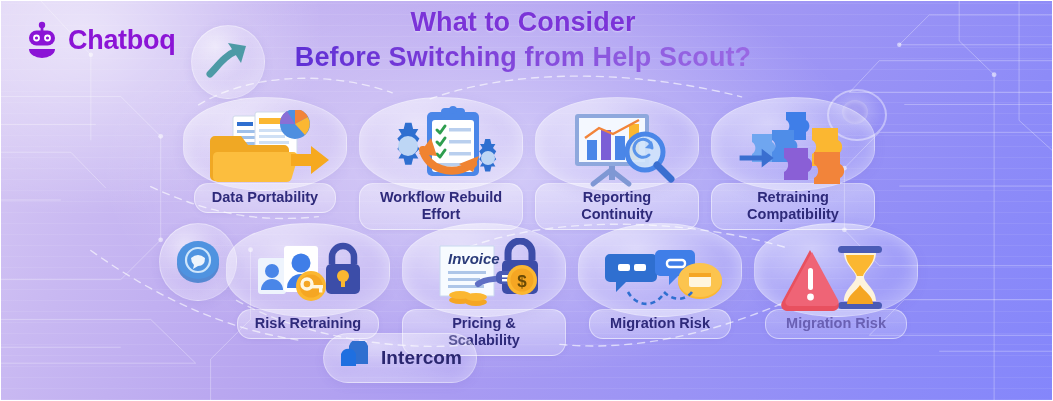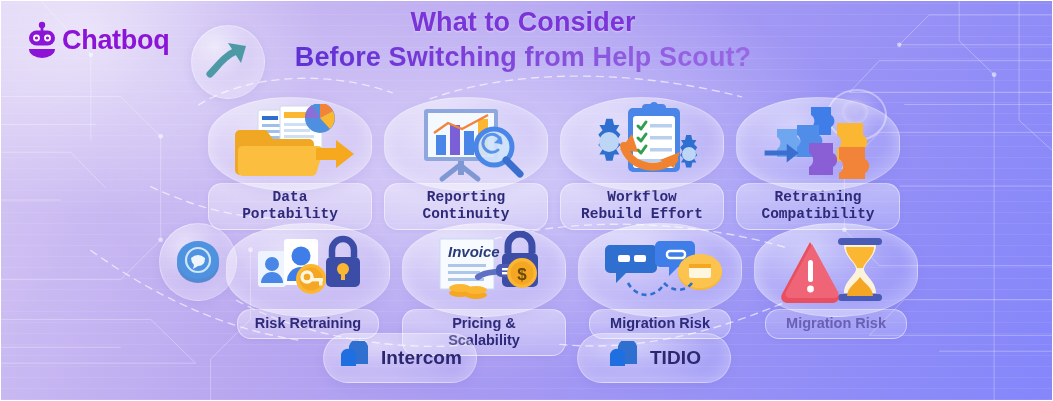--- a/index.html
+++ b/index.html
@@ -25,21 +25,21 @@
   
   .scan{
     position:absolute;inset:0;pointer-events:none;
     background:repeating-linear-gradient(0deg,
       rgba(255,255,255,.13) 0px, rgba(255,255,255,.13) 1px,
       rgba(255,255,255,0) 1px, rgba(255,255,255,0) 11px);
     opacity:.55;
   }
 
   
-  .logo{position:absolute;left:24px;top:20px;display:flex;align-items:center;gap:3px;}
+  .logo{position:absolute;left:24px;top:20px;display:flex;align-items:center;gap:9px;}
   .logo-mark{width:34px;height:38px;position:relative;}
   .logo-text{
     font-size:27px;font-weight:700;color:#8b14d6;letter-spacing:-.3px;
     font-family:"Liberation Sans", sans-serif;line-height:1;
   }
 
   
   .title{
     position:absolute;left:272px;top:4px;width:500px;text-align:center;
     line-height:1.28;
@@ -69,31 +69,31 @@
     border:2px solid rgba(255,255,255,.40);
     background:radial-gradient(circle at 45% 42%, rgba(255,255,255,.30), rgba(255,255,255,0) 68%);
   }
   .ring-deco:after{
     content:"";position:absolute;left:13px;top:9px;width:26px;height:24px;border-radius:50%;
     background:rgba(150,140,235,.38);box-shadow:inset 0 0 6px rgba(255,255,255,.5);
   }
 
   
   .row{position:absolute;display:flex;align-items:flex-start;}
-  .row1{left:204px;top:96px;gap:6px;font-family:Liberation Mono, monospace;}
+  .row1{left:179px;top:96px;gap:6px;}
   .row2{left:222px;top:222px;gap:6px;}
   .row3{left:322px;top:332px;gap:100px;}
 
   .card{position:relative;width:170px;display:flex;flex-direction:column;align-items:center;}
   .card .glass{
     position:relative;width:162px;height:92px;border-radius:50%/44%;
     background:radial-gradient(ellipse at 35% 26%, rgba(255,255,255,.52), rgba(255,255,255,.18) 52%, rgba(255,255,255,.06) 76%, rgba(255,255,255,.02) 90%);
     border:1px solid rgba(255,255,255,.45);
     box-shadow:inset -5px -8px 18px rgba(255,255,255,.30), inset 4px 5px 14px rgba(255,255,255,.20), 0 3px 12px rgba(110,90,200,.10);
-    display:flex;align-items:center;justify-content:center;
+    display:flex;align-items:flex-end;justify-content:center;
   }
   .card .glass svg{display:block;}
   .pill{
     margin-top:-8px;min-width:142px;max-width:164px;padding:5px 12px 6px;
     border-radius:14px;
     background:linear-gradient(180deg, rgba(255,255,255,.40), rgba(255,255,255,.20));
     border:1px solid rgba(255,255,255,.45);
     box-shadow:0 1px 5px rgba(110,90,200,.10);
     text-align:center;
     font-size:14.5px;font-weight:600;color:#2e2a7a;line-height:1.18;
@@ -232,72 +232,72 @@
           <path d="M16 26 h26 l7 9 h36 a5 5 0 0 1 5 5 v26 a5 5 0 0 1 -5 5 h-69 a5 5 0 0 1 -5 -5 v-35 a5 5 0 0 1 5 -5 z" fill="#f0a824"></path>
           <path d="M18 42 h76 a5 5 0 0 1 5 5 l-6 20 a6 6 0 0 1 -6 5 h-68 a5 5 0 0 1 -5 -5 v-20 a5 5 0 0 1 4 -5 z" fill="#fcbe3e"></path>
           <path d="M92 44 h20 v-8 l18 14 -18 14 v-8 h-20 z" fill="#f6a91f"></path>
         </svg>
       </div>
       <div class="pill">Data Portability</div>
     </div>
 
     <div class="card">
       <div class="glass">
+        <svg width="132" height="84" viewBox="0 0 132 84">
+          <rect x="52" y="6" width="52" height="64" rx="5" fill="#4a86e8"></rect>
+          <rect x="57" y="14" width="42" height="52" rx="3" fill="#ffffff"></rect>
+          <rect x="66" y="2" width="24" height="10" rx="4" fill="#4a86e8"></rect>
+          <circle cx="78" cy="4" r="4" fill="#4a86e8"></circle>
+          <g stroke="#2f9e4f" stroke-width="3" fill="none" stroke-linecap="round" stroke-linejoin="round">
+            <path d="M62 24 l3 3 5 -7"></path>
+              <path d="M62 36 l3 3 5 -7"></path>
+              <path d="M62 48 l3 3 5 -7"></path>
+          </g>
+          <g fill="#b9cfee">
+            <rect x="74" y="22" width="22" height="3.5"></rect>
+              <rect x="74" y="34" width="22" height="3.5"></rect>
+            <rect x="74" y="46" width="22" height="3.5"></rect>
+              <rect x="62" y="57" width="34" height="3.5"></rect>
+          </g>
+          <g fill="#2f6fd0">
+            <path d="M28 20 l5 0 1.5 -6 6 0 1.5 6 5 0 -3 5 4 4 -3 5 3 5 -4 4 3 5 -5 0 -1.5 6 -6 0 -1.5 -6 -5 0 3 -5 -4 -4 3 -5 -3 -5 4 -4 z" transform="translate(-6,2) scale(1.05)"></path>
+          </g>
+          <circle cx="33" cy="40" r="10" fill="#bdd6f5"></circle>
+          <g fill="#2f6fd0">
+            <path d="M105 38 l4 0 1.2 -5 5 0 1.2 5 4 0 -2.4 4 3.2 3.2 -2.4 4 2.4 4 -3.2 3.2 2.4 4 -4 0 -1.2 5 -5 0 -1.2 -5 -4 0 2.4 -4 -3.2 -3.2 2.4 -4 -2.4 -4 3.2 -3.2 z"></path>
+          </g>
+          <circle cx="113" cy="52" r="7" fill="#bdd6f5"></circle>
+          <path d="M48 44 C52 62, 76 72, 98 58" stroke="#f08331" stroke-width="8" fill="none" stroke-linecap="round"></path>
+          <path d="M56 32 L44 48 L62 50 Z" fill="#f08331"></path>
+          <path d="M104 50 L98 66 L84 58 Z" fill="#f08331"></path>
+        </svg>
+      </div>
+      <div class="pill">Workflow Rebuild Effort</div>
+    </div>
+
+    <div class="card">
+      <div class="glass">
         <svg width="128" height="82" viewBox="0 0 128 82">
           <rect x="22" y="6" width="74" height="52" rx="3" fill="#8ea8dd"></rect>
           <rect x="26" y="10" width="66" height="44" fill="#f4f8ff"></rect>
           <rect x="34" y="32" width="10" height="20" fill="#4a86e8"></rect>
           <rect x="48" y="22" width="10" height="30" fill="#7b5fd6"></rect>
           <rect x="62" y="28" width="10" height="24" fill="#4a86e8"></rect>
           <rect x="76" y="16" width="10" height="36" fill="#fbb731"></rect>
           <path d="M32 30 L46 20 L60 26 L86 12" stroke="#f2843a" stroke-width="2.4" fill="none"></path>
           <rect x="56" y="58" width="6" height="14" fill="#7f98d4"></rect>
           <path d="M40 76 L58 62 L76 76" stroke="#7f98d4" stroke-width="5" fill="none" stroke-linecap="round"></path>
           <circle cx="92" cy="44" r="18" fill="#cfe3fb" opacity=".92"></circle>
           <circle cx="92" cy="44" r="18" fill="none" stroke="#4a86e8" stroke-width="5"></circle>
           <path d="M104 57 L118 71" stroke="#3a6fd0" stroke-width="7" stroke-linecap="round"></path>
           <path d="M99 40 a9 9 0 1 0 -3 7" stroke="#5a94ea" stroke-width="3" fill="none" stroke-linecap="round"></path>
           <path d="M99 33 l1 8 -8 -1 z" fill="#5a94ea"></path>
         </svg>
       </div>
       <div class="pill">Reporting Continuity</div>
-    </div>
-
-    <div class="card">
-      <div class="glass">
-        <svg width="132" height="84" viewBox="0 0 132 84">
-          <rect x="52" y="6" width="52" height="64" rx="5" fill="#4a86e8"></rect>
-          <rect x="57" y="14" width="42" height="52" rx="3" fill="#ffffff"></rect>
-          <rect x="66" y="2" width="24" height="10" rx="4" fill="#4a86e8"></rect>
-          <circle cx="78" cy="4" r="4" fill="#4a86e8"></circle>
-          <g stroke="#2f9e4f" stroke-width="3" fill="none" stroke-linecap="round" stroke-linejoin="round">
-            <path d="M62 24 l3 3 5 -7"></path>
-              <path d="M62 36 l3 3 5 -7"></path>
-              <path d="M62 48 l3 3 5 -7"></path>
-          </g>
-          <g fill="#b9cfee">
-            <rect x="74" y="22" width="22" height="3.5"></rect>
-              <rect x="74" y="34" width="22" height="3.5"></rect>
-            <rect x="74" y="46" width="22" height="3.5"></rect>
-              <rect x="62" y="57" width="34" height="3.5"></rect>
-          </g>
-          <g fill="#2f6fd0">
-            <path d="M28 20 l5 0 1.5 -6 6 0 1.5 6 5 0 -3 5 4 4 -3 5 3 5 -4 4 3 5 -5 0 -1.5 6 -6 0 -1.5 -6 -5 0 3 -5 -4 -4 3 -5 -3 -5 4 -4 z" transform="translate(-6,2) scale(1.05)"></path>
-          </g>
-          <circle cx="33" cy="40" r="10" fill="#bdd6f5"></circle>
-          <g fill="#2f6fd0">
-            <path d="M105 38 l4 0 1.2 -5 5 0 1.2 5 4 0 -2.4 4 3.2 3.2 -2.4 4 2.4 4 -3.2 3.2 2.4 4 -4 0 -1.2 5 -5 0 -1.2 -5 -4 0 2.4 -4 -3.2 -3.2 2.4 -4 -2.4 -4 3.2 -3.2 z"></path>
-          </g>
-          <circle cx="113" cy="52" r="7" fill="#bdd6f5"></circle>
-          <path d="M48 44 C52 62, 76 72, 98 58" stroke="#f08331" stroke-width="8" fill="none" stroke-linecap="round"></path>
-          <path d="M56 32 L44 48 L62 50 Z" fill="#f08331"></path>
-          <path d="M104 50 L98 66 L84 58 Z" fill="#f08331"></path>
-        </svg>
-      </div>
-      <div class="pill">Workflow Rebuild Effort</div>
     </div>
 
     <div class="card">
       <div class="glass">
         <svg width="130" height="82" viewBox="0 0 130 82">
           <g>
             <path d="M58 6 h20 v8 a7 7 0 0 1 0 12 v8 h-20 v-8 a7 7 0 0 0 0 -12 z" fill="#3f7ee8" transform="translate(0,-2)"></path>
             <path d="M22 24 h20 v8 a7 7 0 0 1 0 12 v8 h-20 v-8 a7 7 0 0 0 0 -12 z" fill="#6fa6f0" transform="translate(2,2)"></path>
             <path d="M44 22 h22 v10 a7 7 0 0 1 0 12 v10 h-22 v-10 a7 7 0 0 0 0 -12 z" fill="#4f8de8"></path>
             <path d="M56 44 h24 v10 a8 8 0 0 1 0 14 v8 h-24 v-8 a8 8 0 0 0 0 -14 z" fill="#8a5fd6" transform="translate(0,-4)"></path>
@@ -410,24 +410,15 @@
     <div class="chip">
       <span>
         <svg width="34" height="30" viewBox="0 0 34 30">
           <path d="M13 5 a10 10 0 0 1 19 0 v18 h-19 z" fill="#2f6fd0" transform="translate(-2,0)"></path>
           <path d="M3 13 a8 8 0 0 1 15 0 v12 h-15 z" fill="#1f6fe0"></path>
         </svg>
       </span>
       <span class="nm">Intercom</span>
     </div>
 
-    <div class="chip">
-      <span>
-        <svg width="34" height="30" viewBox="0 0 34 30">
-          <path d="M13 5 a10 10 0 0 1 19 0 v18 h-19 z" fill="#2f6fd0" transform="translate(-2,0)"></path>
-          <path d="M3 13 a8 8 0 0 1 15 0 v12 h-15 z" fill="#1f6fe0"></path>
-        </svg>
-      </span>
-      <span class="nm">TIDIO</span>
-    </div>
   </div>
 
 </div>
 
 </body></html>

